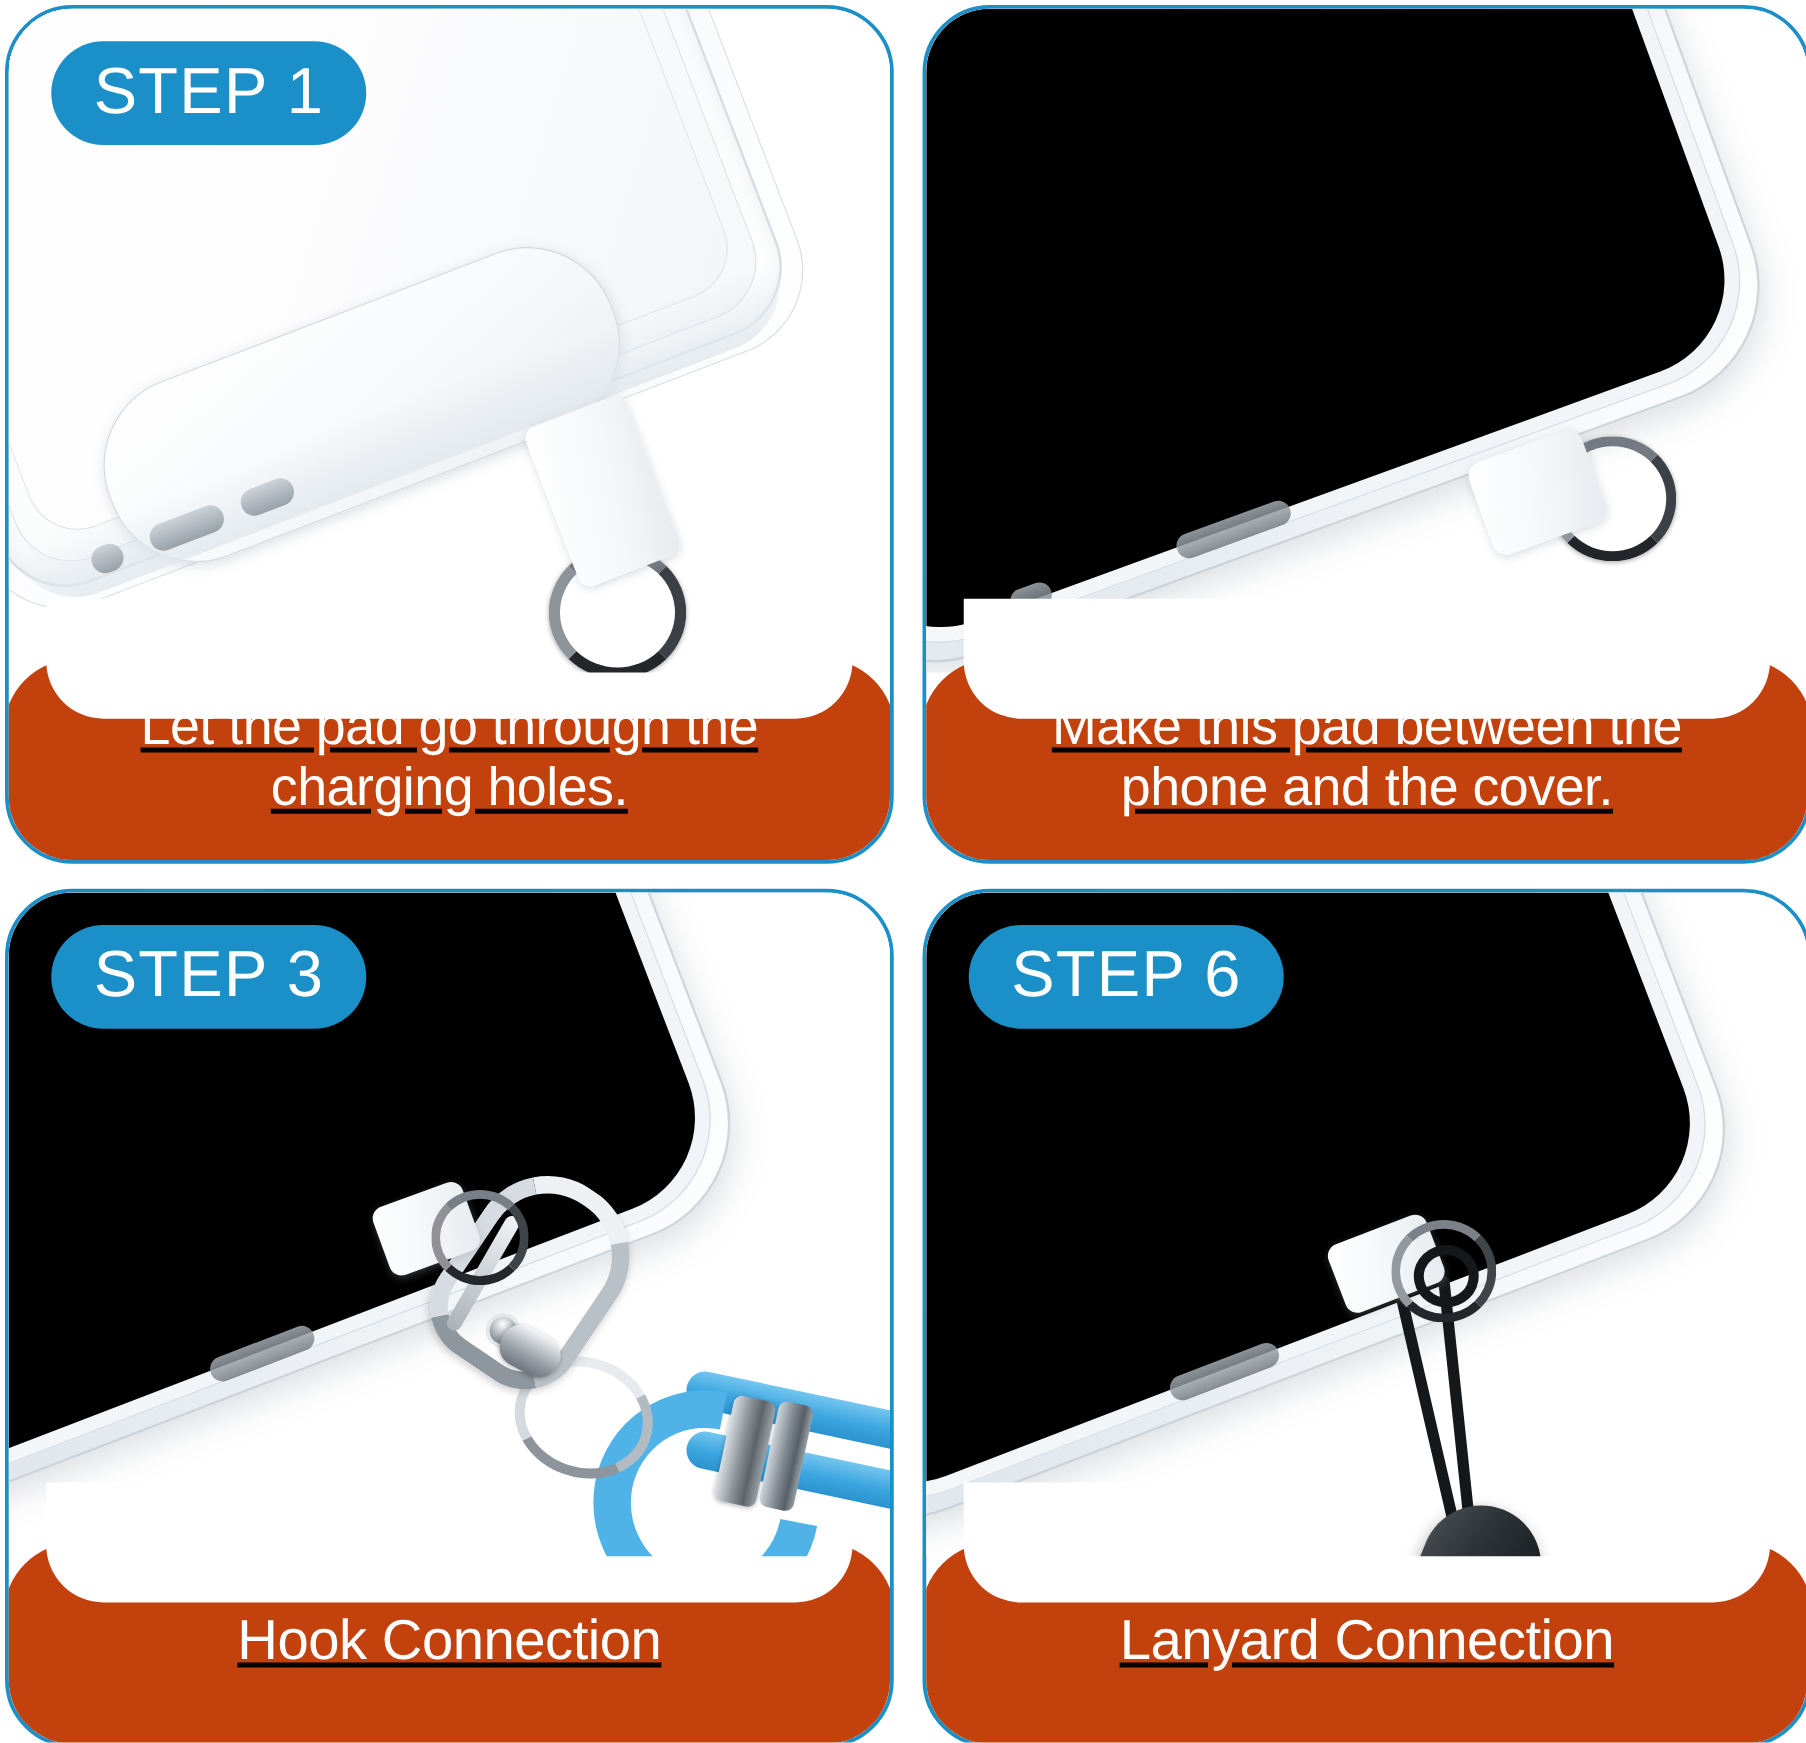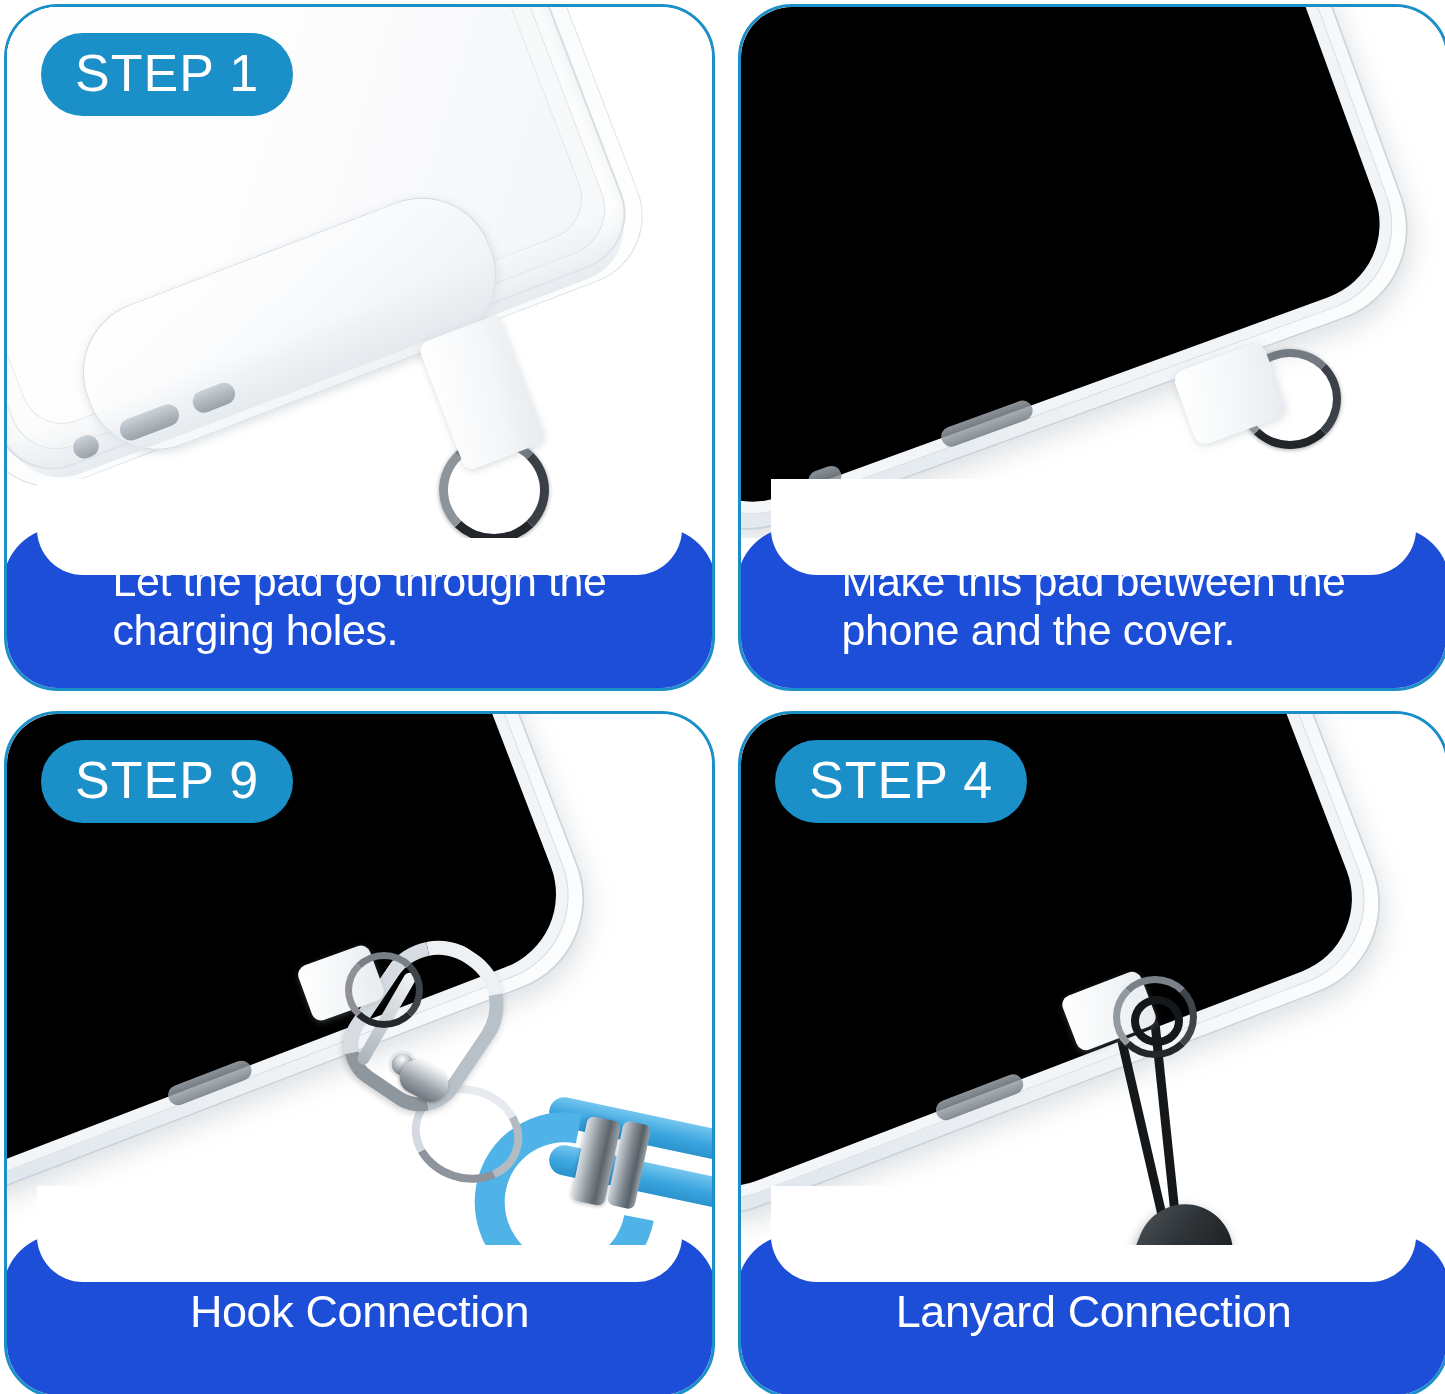--- a/index.html
+++ b/index.html
@@ -35,25 +35,27 @@
     overflow:hidden;
     background:#ffffff;
   }
   .panel.dark .stage{background:#ffffff;}
 
   
   .caption{
     position:absolute;
     left:-4px;right:-4px;bottom:-4px;
     height:165px;
-    background:#1d4ed8;
+    background:#c2410c;
     border-radius:58px;
     display:flex;align-items:center;justify-content:center;
+    text-align:center;
     box-sizing:border-box;
     padding:0 34px 8px 34px;
+    text-decoration:underline;
   }
   .caption-text{
     color:#ffffff;
     font-size:43px;
     line-height:1.12;
     font-weight:400;
     letter-spacing:-0.4px;
     white-space:pre-line;
   }
   .caption.one-line .caption-text{font-size:45px;}
@@ -452,21 +454,21 @@
         <div class="swivel"></div>
         <div class="hook">
           <div class="hook-outer"></div>
           <div class="hook-gate"></div>
           <div class="hook-rivet"></div>
         </div>
         <div class="pad3"></div>
         <div class="ring3"></div>
       </div>
     </div>
-    <div class="badge">STEP 9</div>
+    <div class="badge">STEP 3</div>
     <div class="caption one-line">
       <span class="caption-text">Hook Connection</span>
     </div>
   </div>
 
   <div class="panel p4 dark">
     <div class="stage">
       <div class="clip">
         <div class="dphone">
           <div class="dcase"></div>
@@ -476,19 +478,19 @@
         </div>
 
         <div class="tip"></div>
         <div class="string-a"></div>
         <div class="string-b"></div>
         <div class="string-knot"></div>
         <div class="pad4"></div>
         <div class="ring4"></div>
       </div>
     </div>
-    <div class="badge">STEP 4</div>
+    <div class="badge">STEP 6</div>
     <div class="caption one-line">
       <span class="caption-text">Lanyard Connection</span>
     </div>
   </div>
 
 </div>
 
 </body></html>

